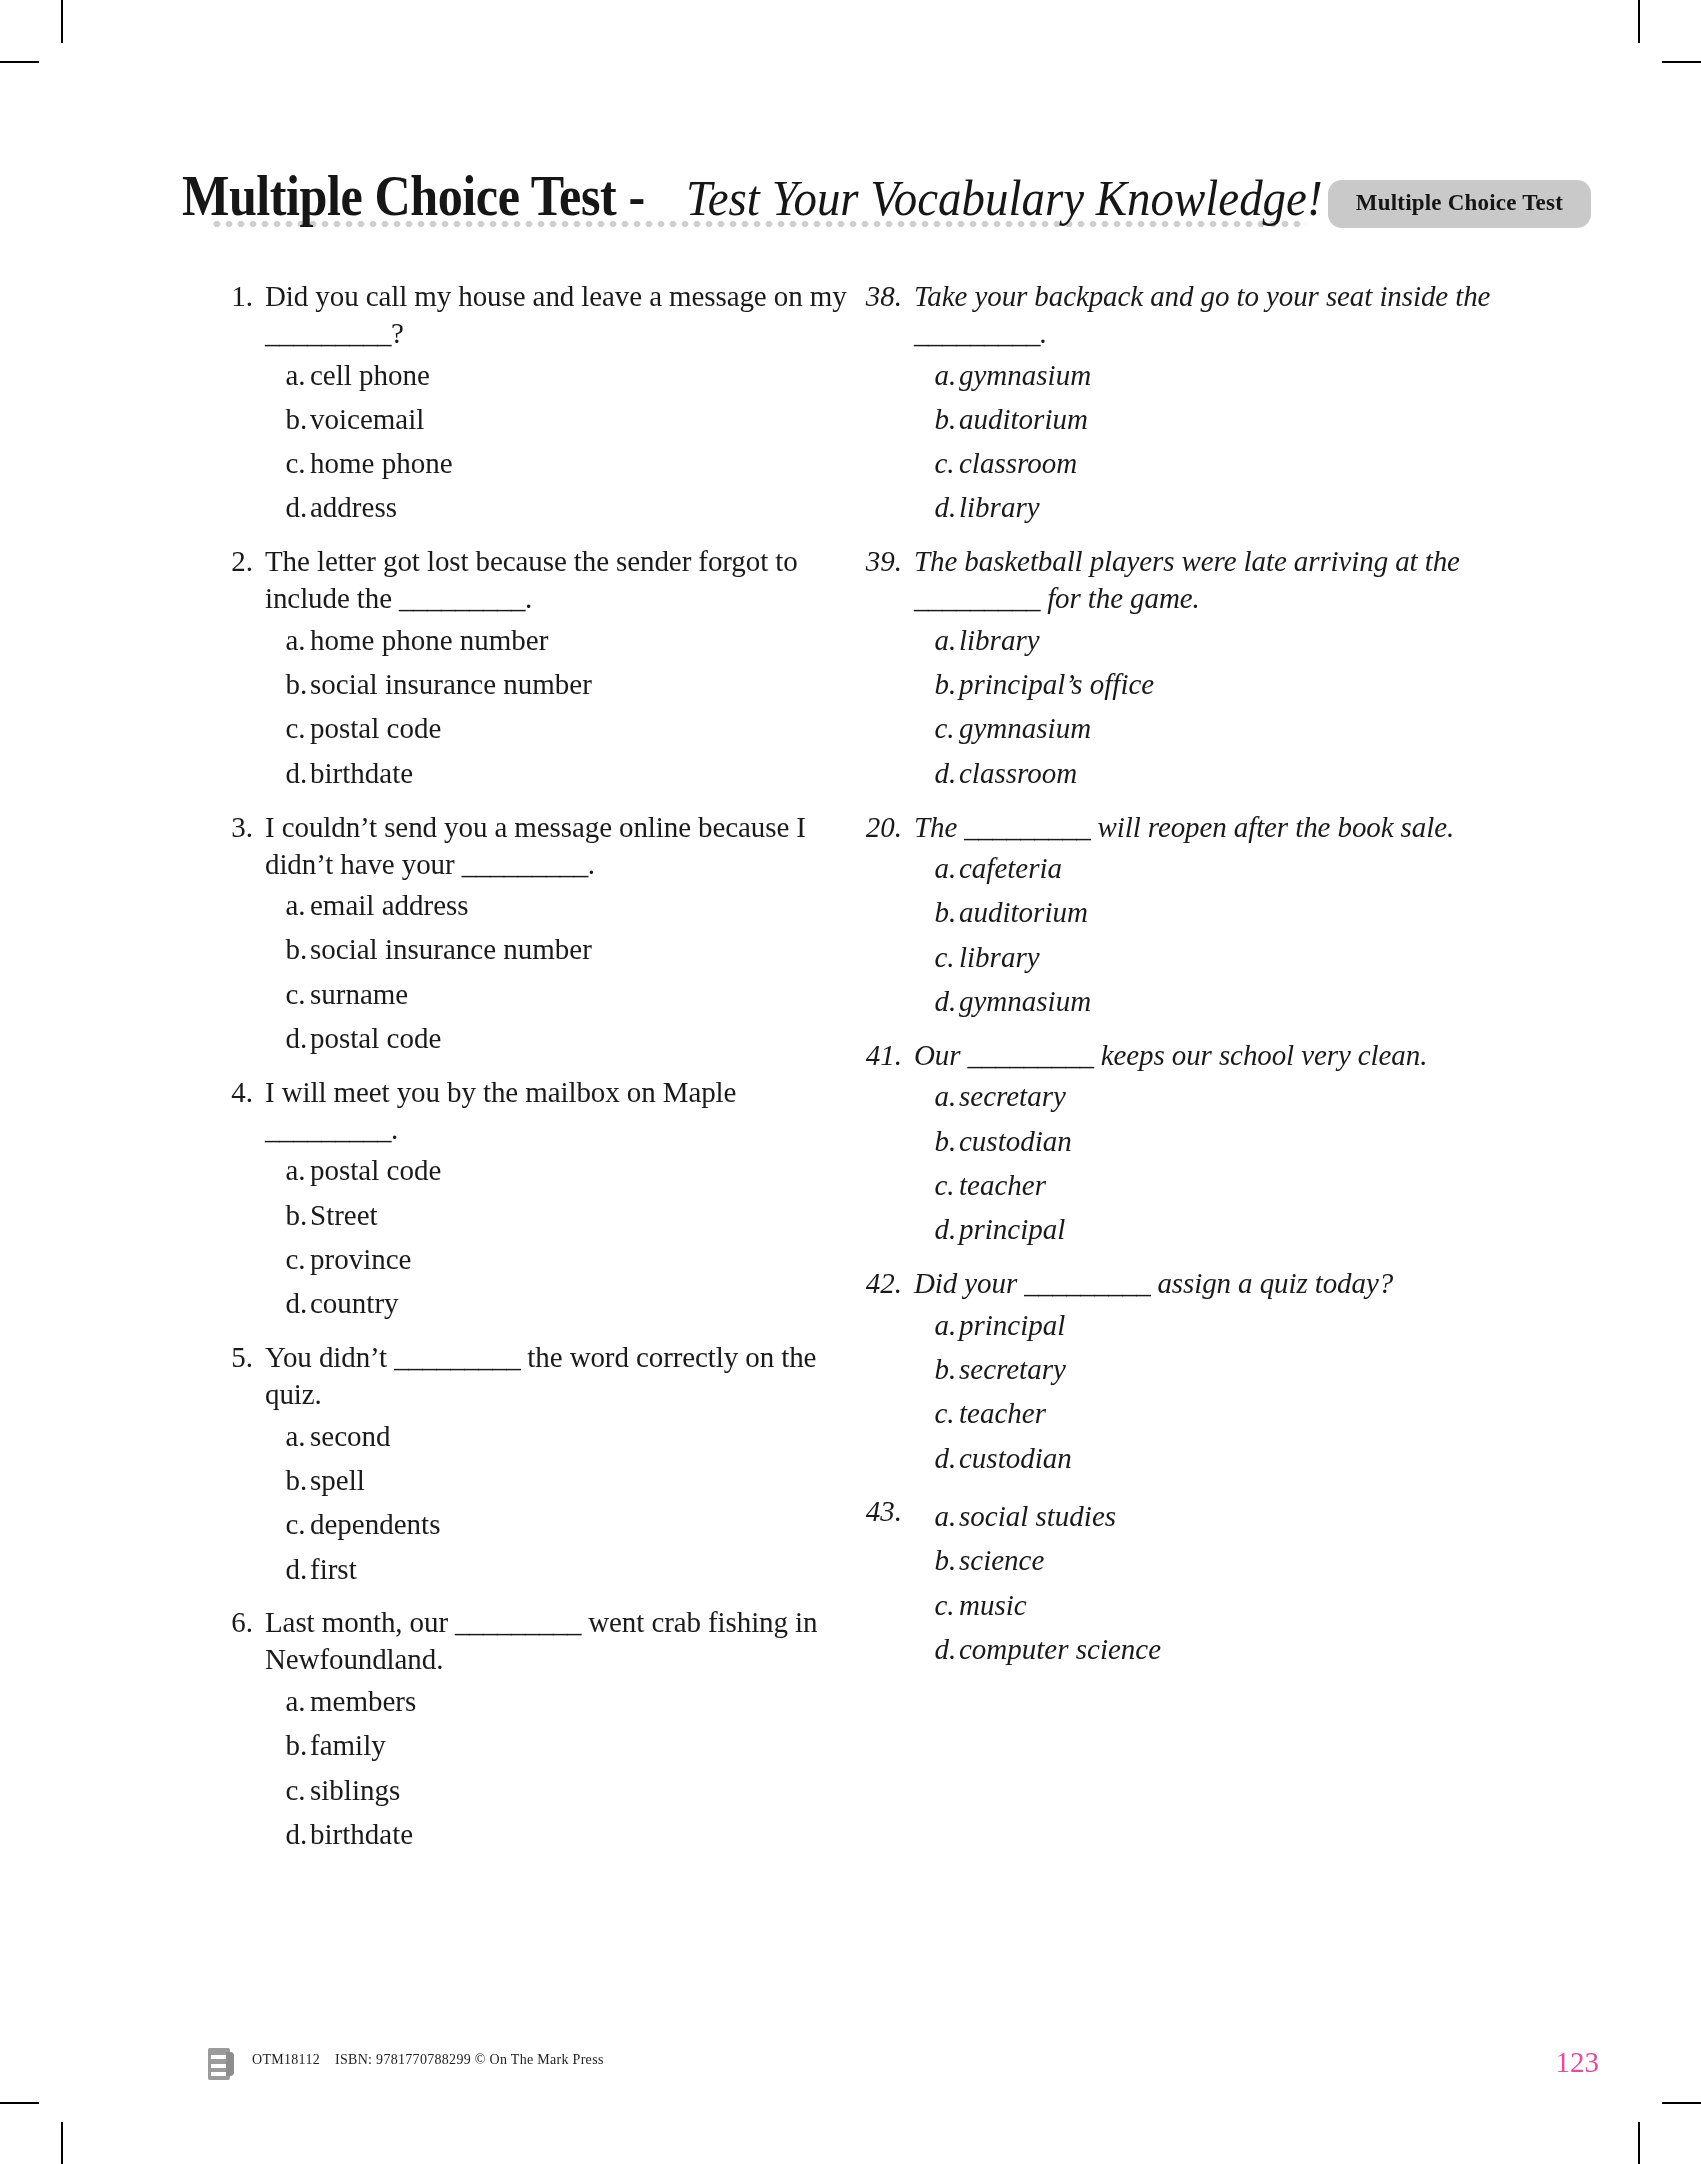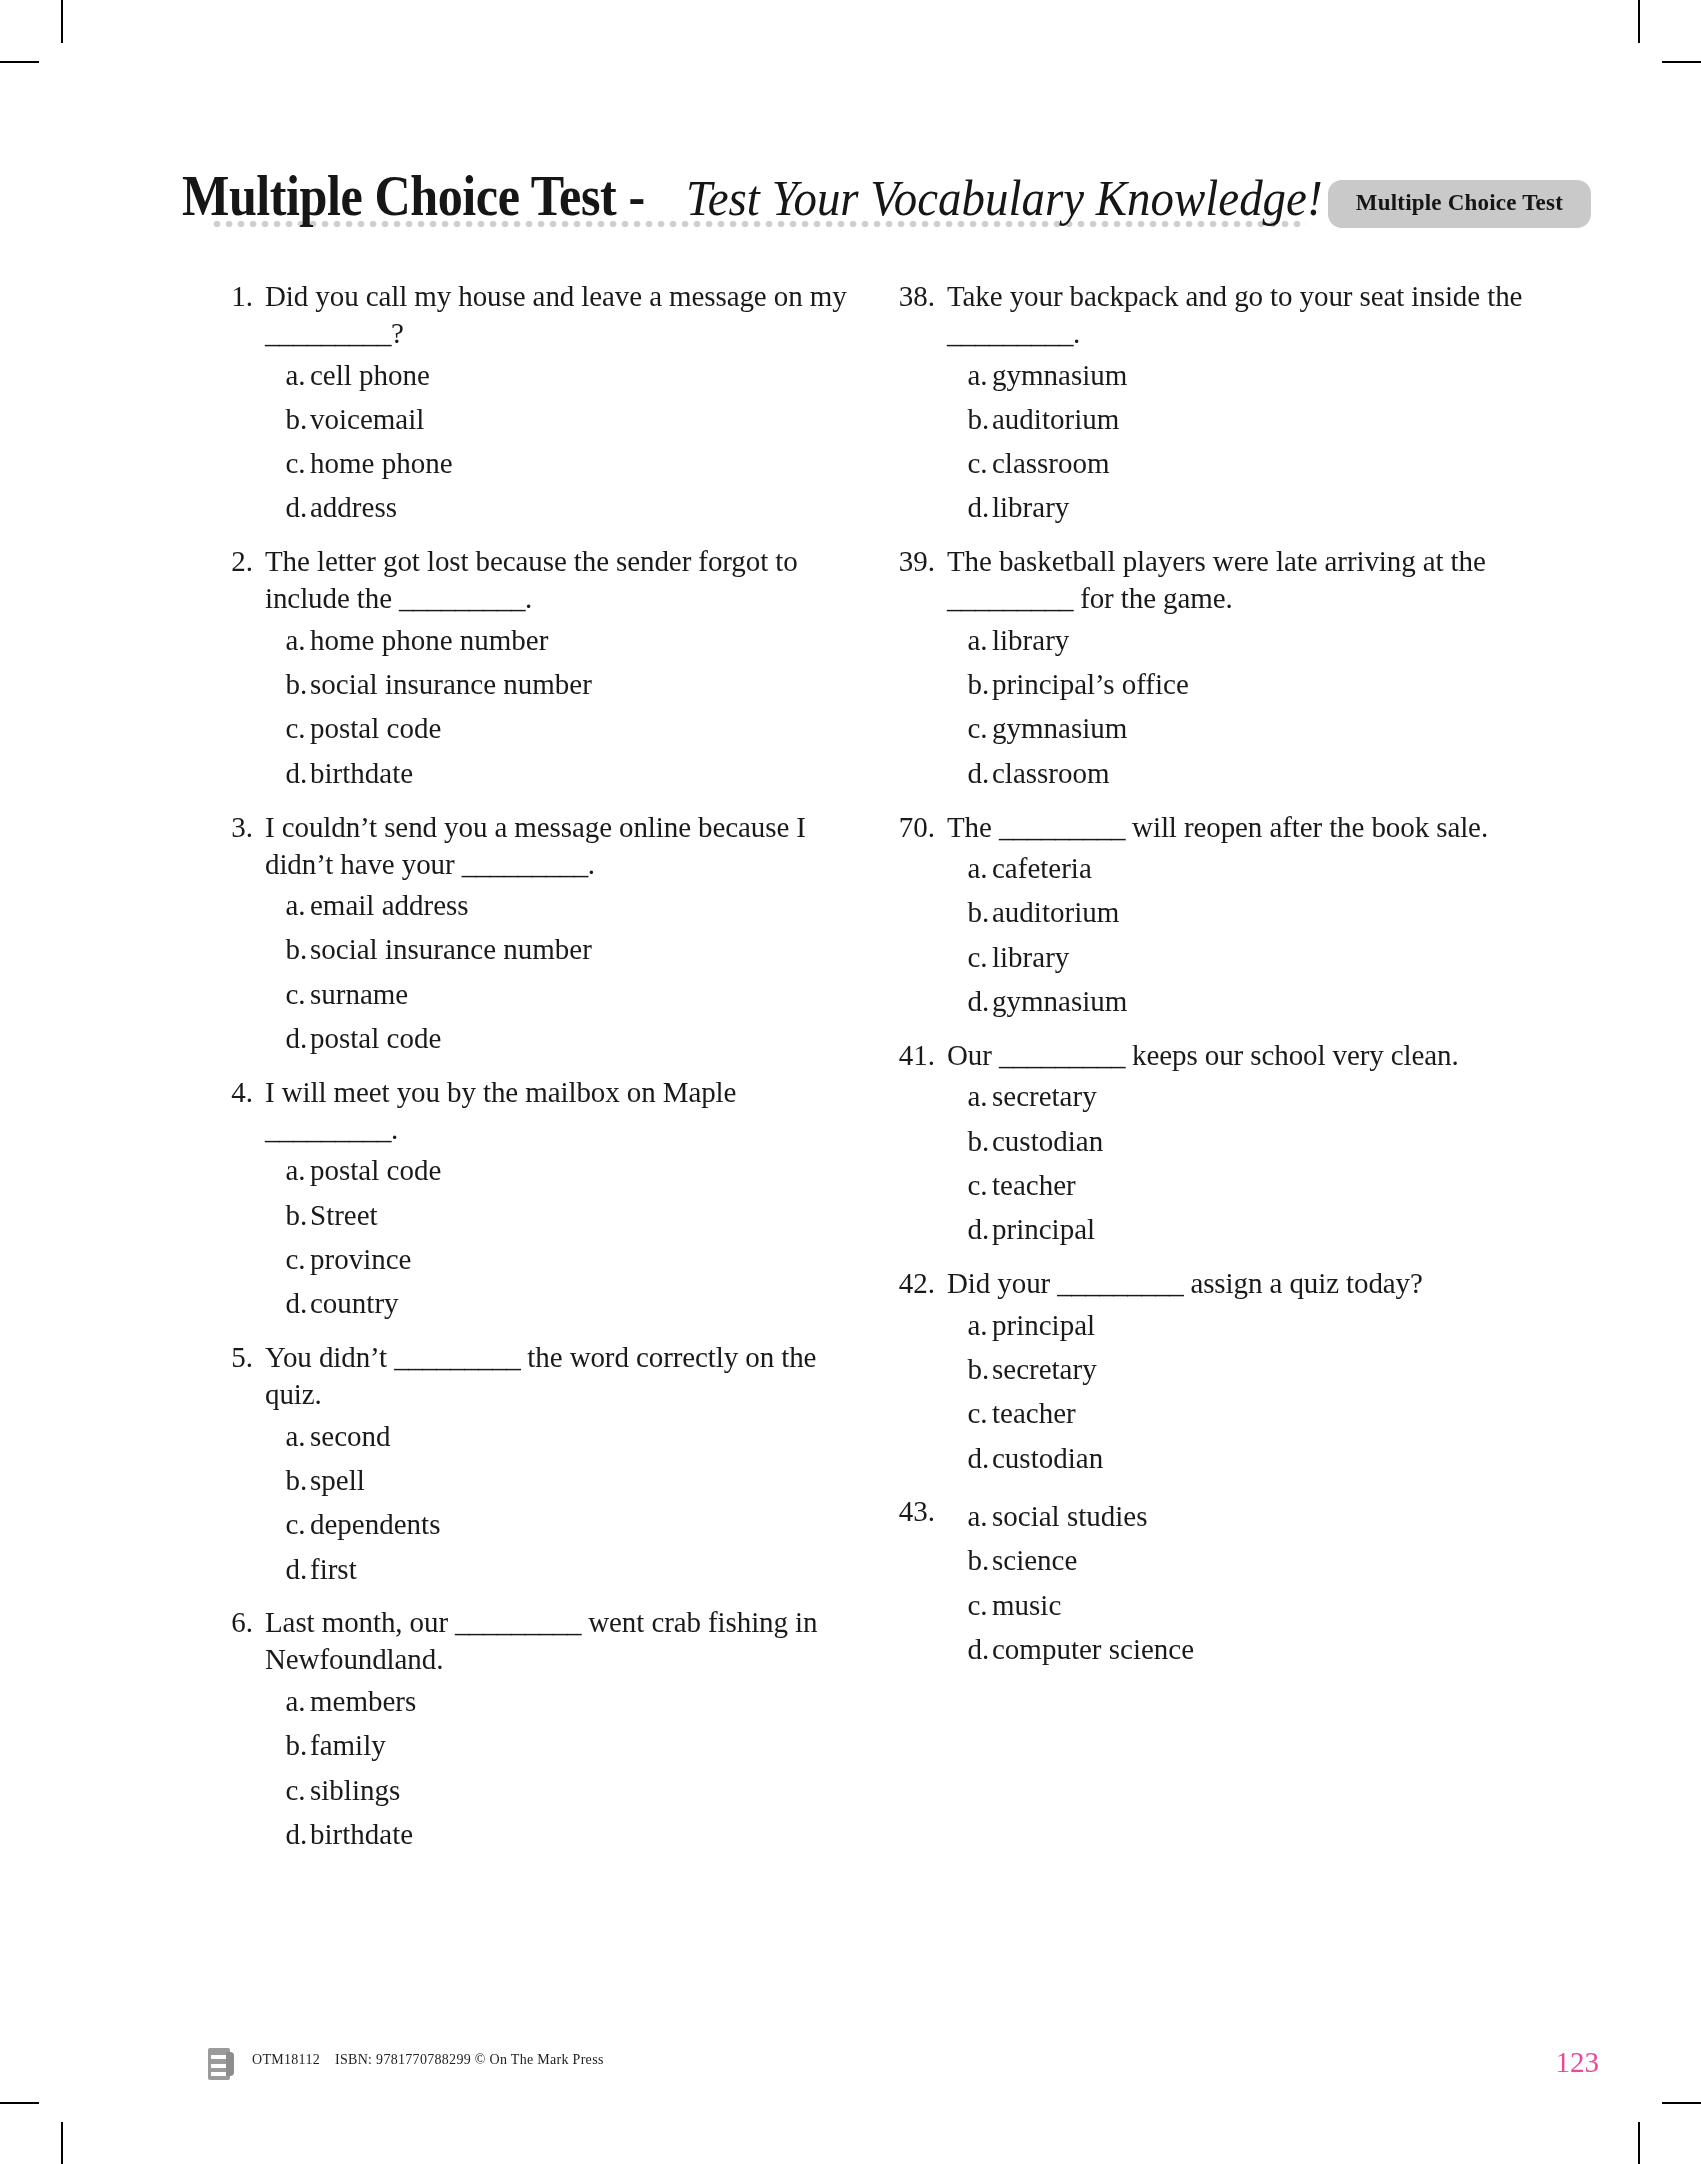--- a/index.html
+++ b/index.html
@@ -105,21 +105,21 @@
     left: 0;
     top: 278px;
     width: 1701px;
     display: flex;
     align-items: flex-start;
   }
   .column {
     width: 649px;
   }
   .column-left  { margin-left: 213px; }
-  .column-right { margin-left: 33px; }
+  .column-right { margin-left: 0; font-style: italic; }
 
   .question {
     display: flex;
     align-items: flex-start;
     margin-bottom: 2.8px;
   }
   .q-number {
     width: 52px;
     min-width: 52px;
     text-align: right;
@@ -424,21 +424,21 @@
                 <span class="opt-text">gymnasium</span>
               </div>
               <div class="option">
                 <span class="opt-letter">d.</span>
                 <span class="opt-text">classroom</span>
               </div>
             </div>
           </div>
         </div>
         <div class="question">
-          <div class="q-number">70.</div>
+          <div class="q-number">20.</div>
           <div class="q-body">
             <div class="q-stem">The <span class="blank">_________</span> will reopen after the book sale.</div>
             <div class="options">
               <div class="option">
                 <span class="opt-letter">a.</span>
                 <span class="opt-text">cafeteria</span>
               </div>
               <div class="option">
                 <span class="opt-letter">b.</span>
                 <span class="opt-text">auditorium</span>

